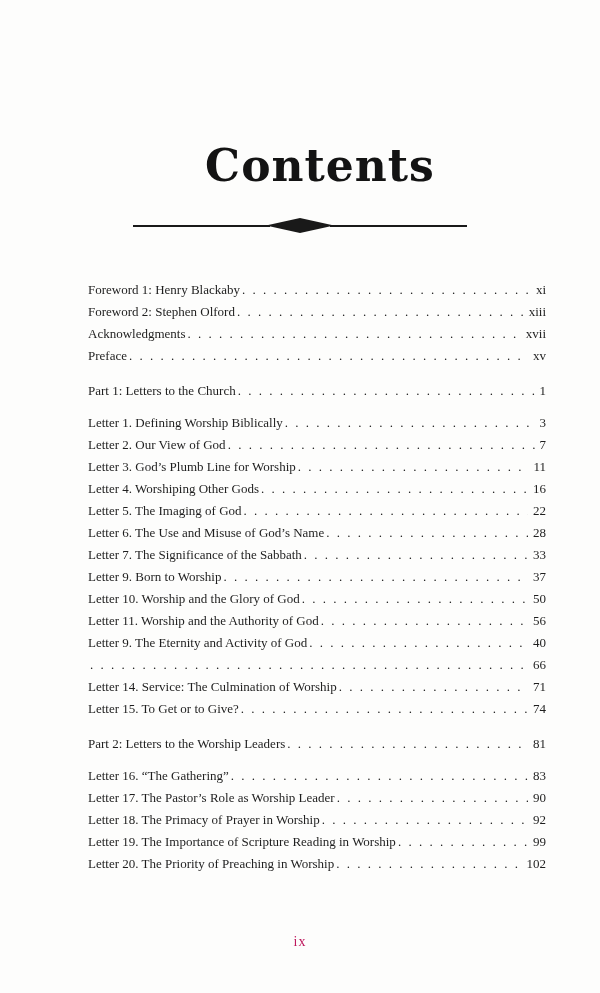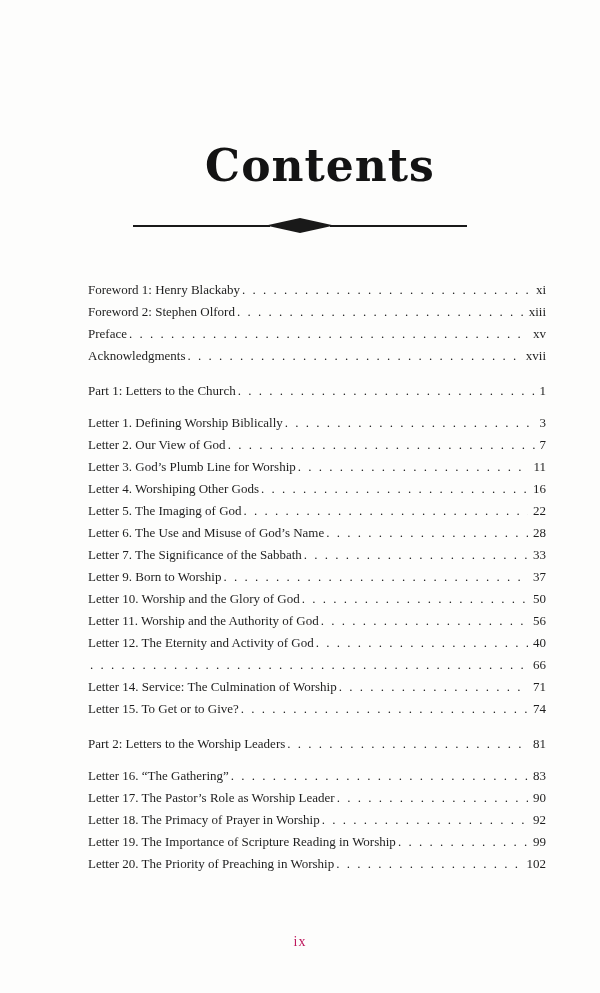--- a/index.html
+++ b/index.html
@@ -97,29 +97,29 @@
         <span class="label">Foreword 1: Henry Blackaby</span>
         <span class="leader"></span>
         <span class="pageno">xi</span>
       </div>
       <div class="row">
         <span class="label">Foreword 2: Stephen Olford</span>
         <span class="leader"></span>
         <span class="pageno">xiii</span>
       </div>
       <div class="row">
+        <span class="label">Acknowledgments</span>
+        <span class="leader"></span>
+        <span class="pageno">xvii</span>
+      </div>
+      <div class="row">
         <span class="label">Preface</span>
         <span class="leader"></span>
         <span class="pageno">xv</span>
       </div>
-      <div class="row">
-        <span class="label">Acknowledgments</span>
-        <span class="leader"></span>
-        <span class="pageno">xvii</span>
-      </div>
     </div>
 
     <div class="gap-md">
       <div class="row">
         <span class="label">Part 1: Letters to the Church</span>
         <span class="leader"></span>
         <span class="pageno">1</span>
       </div>
     </div>
 
@@ -168,21 +168,21 @@
         <span class="label">Letter 10. Worship and the Glory of God</span>
         <span class="leader"></span>
         <span class="pageno">50</span>
       </div>
       <div class="row">
         <span class="label">Letter 11. Worship and the Authority of God</span>
         <span class="leader"></span>
         <span class="pageno">56</span>
       </div>
       <div class="row">
-        <span class="label">Letter 12. The Eternity and Activity of God</span>
+        <span class="label">Letter 9. The Eternity and Activity of God</span>
         <span class="leader"></span>
         <span class="pageno">40</span>
       </div>
       <div class="row">
         <span class="leader"></span>
         <span class="pageno">66</span>
       </div>
       <div class="row">
         <span class="label">Letter 14. Service: The Culmination of Worship</span>
         <span class="leader"></span>

